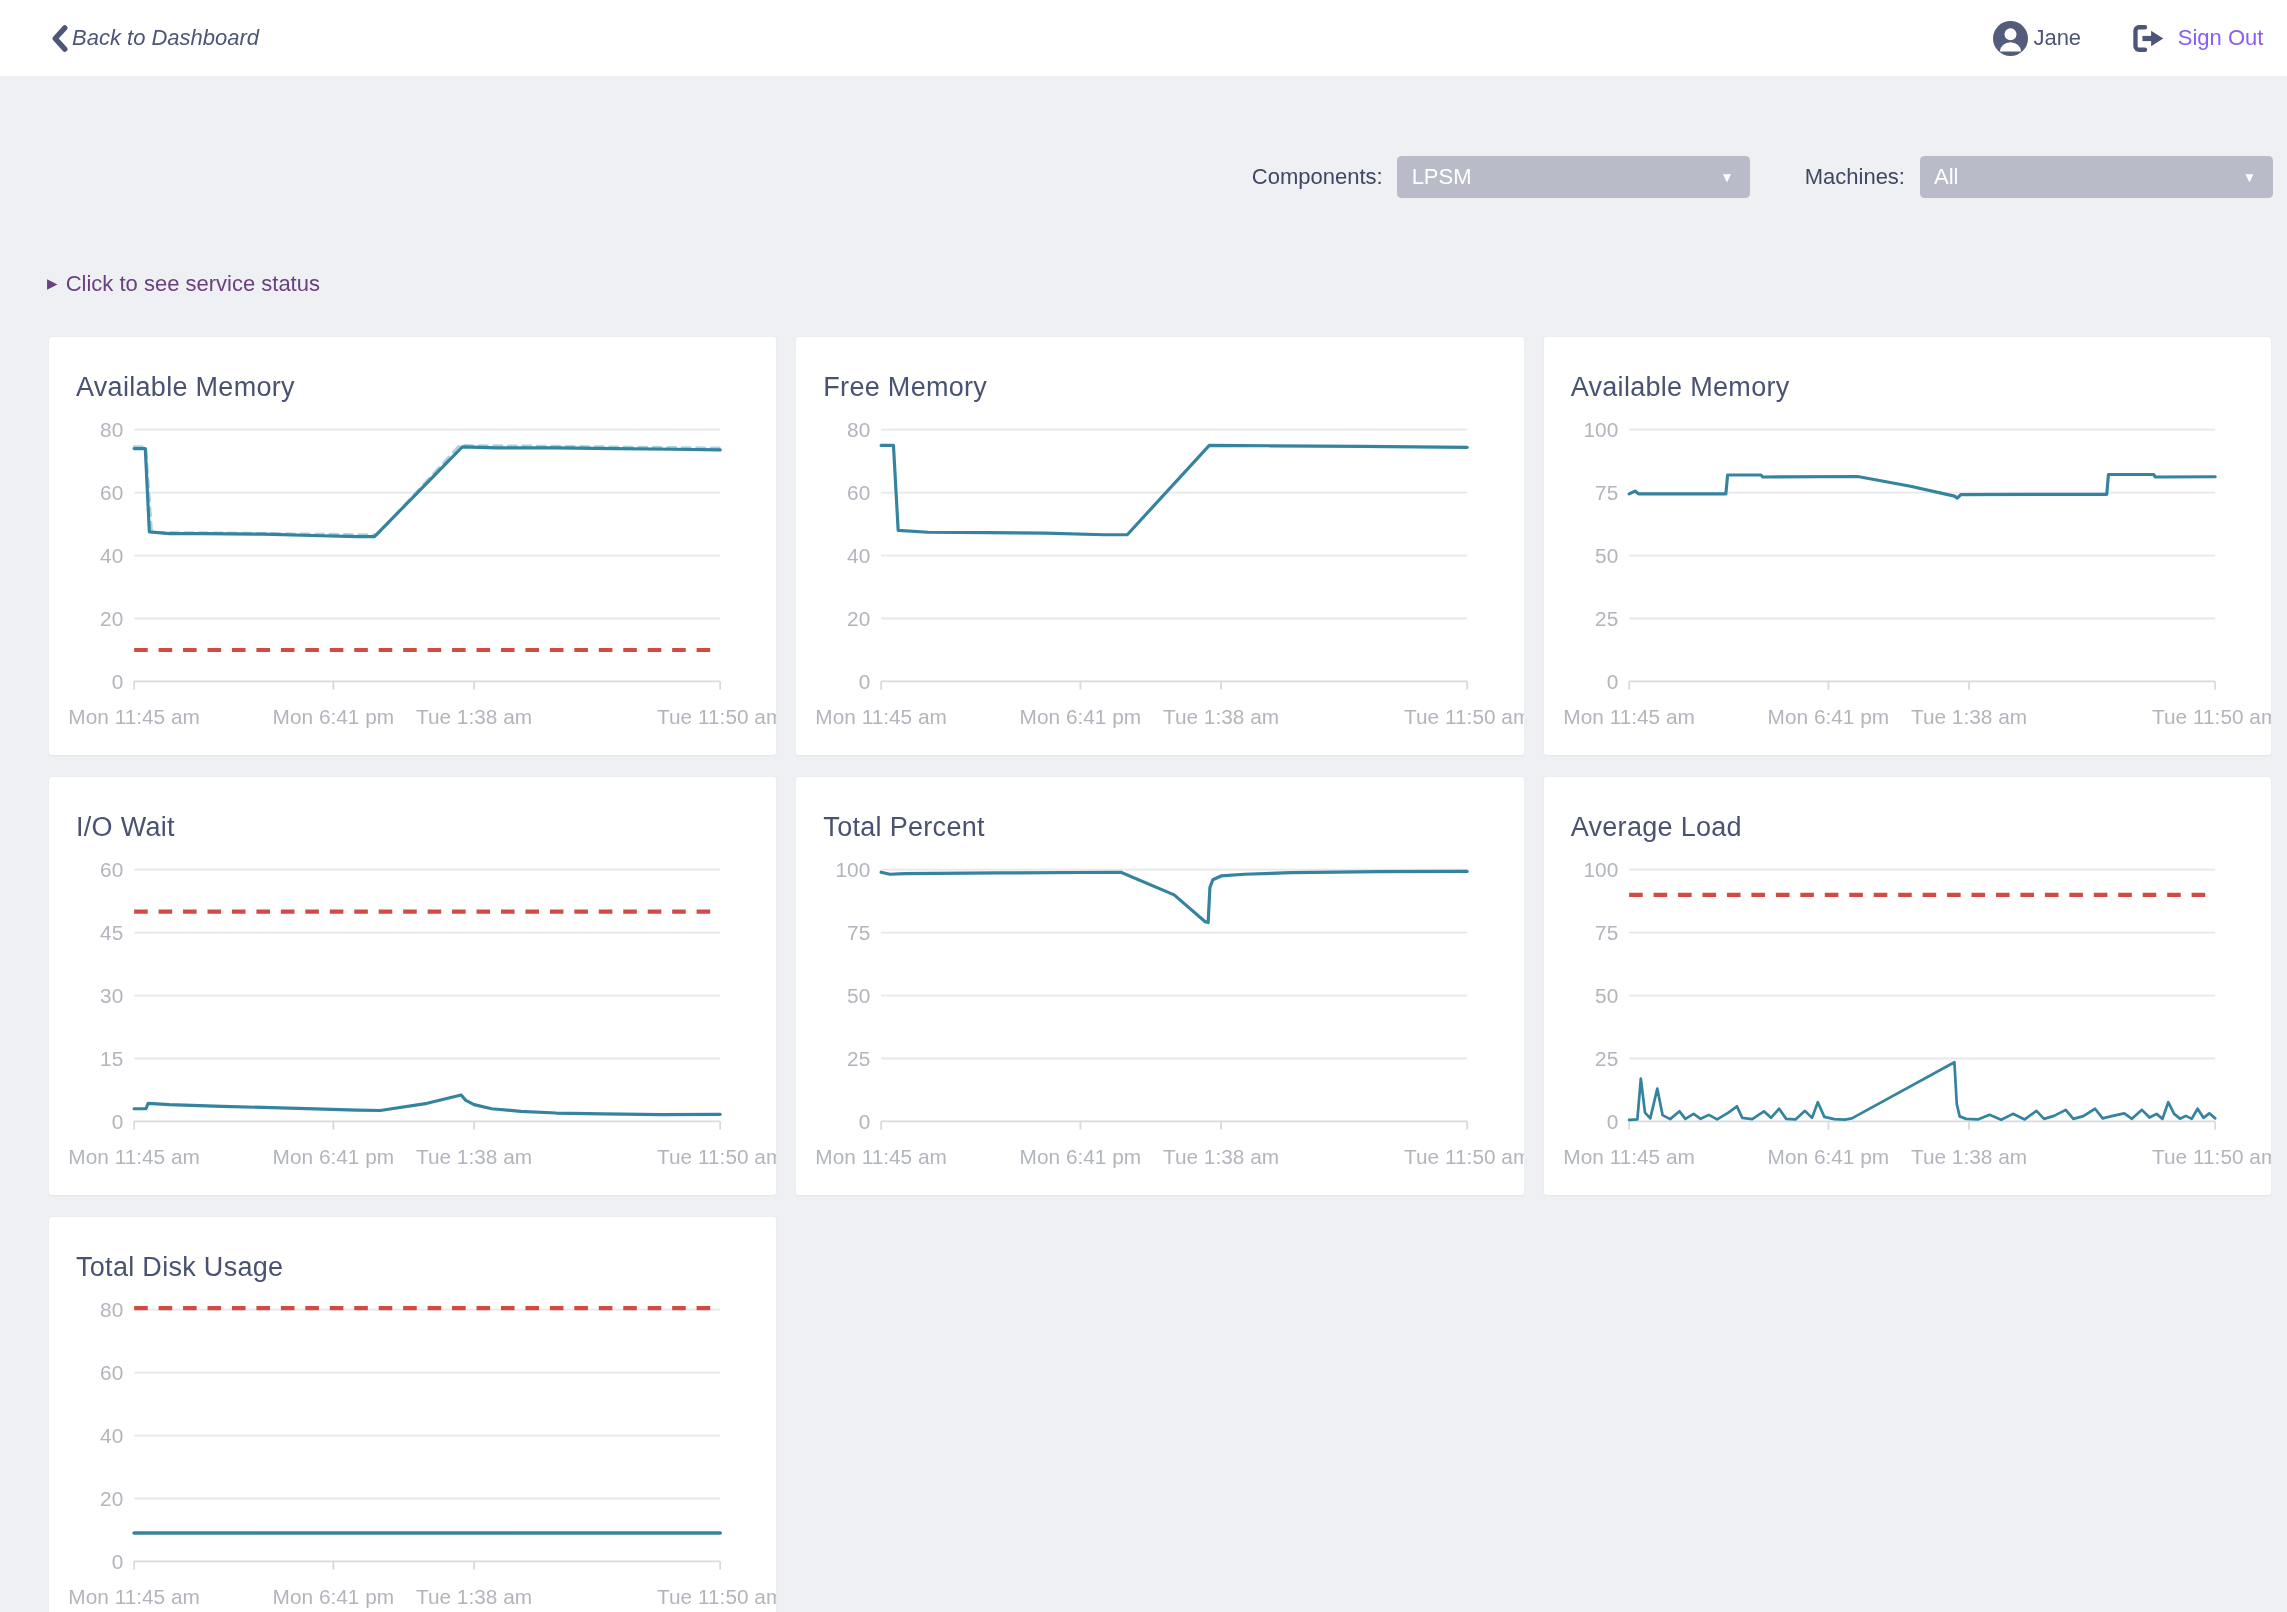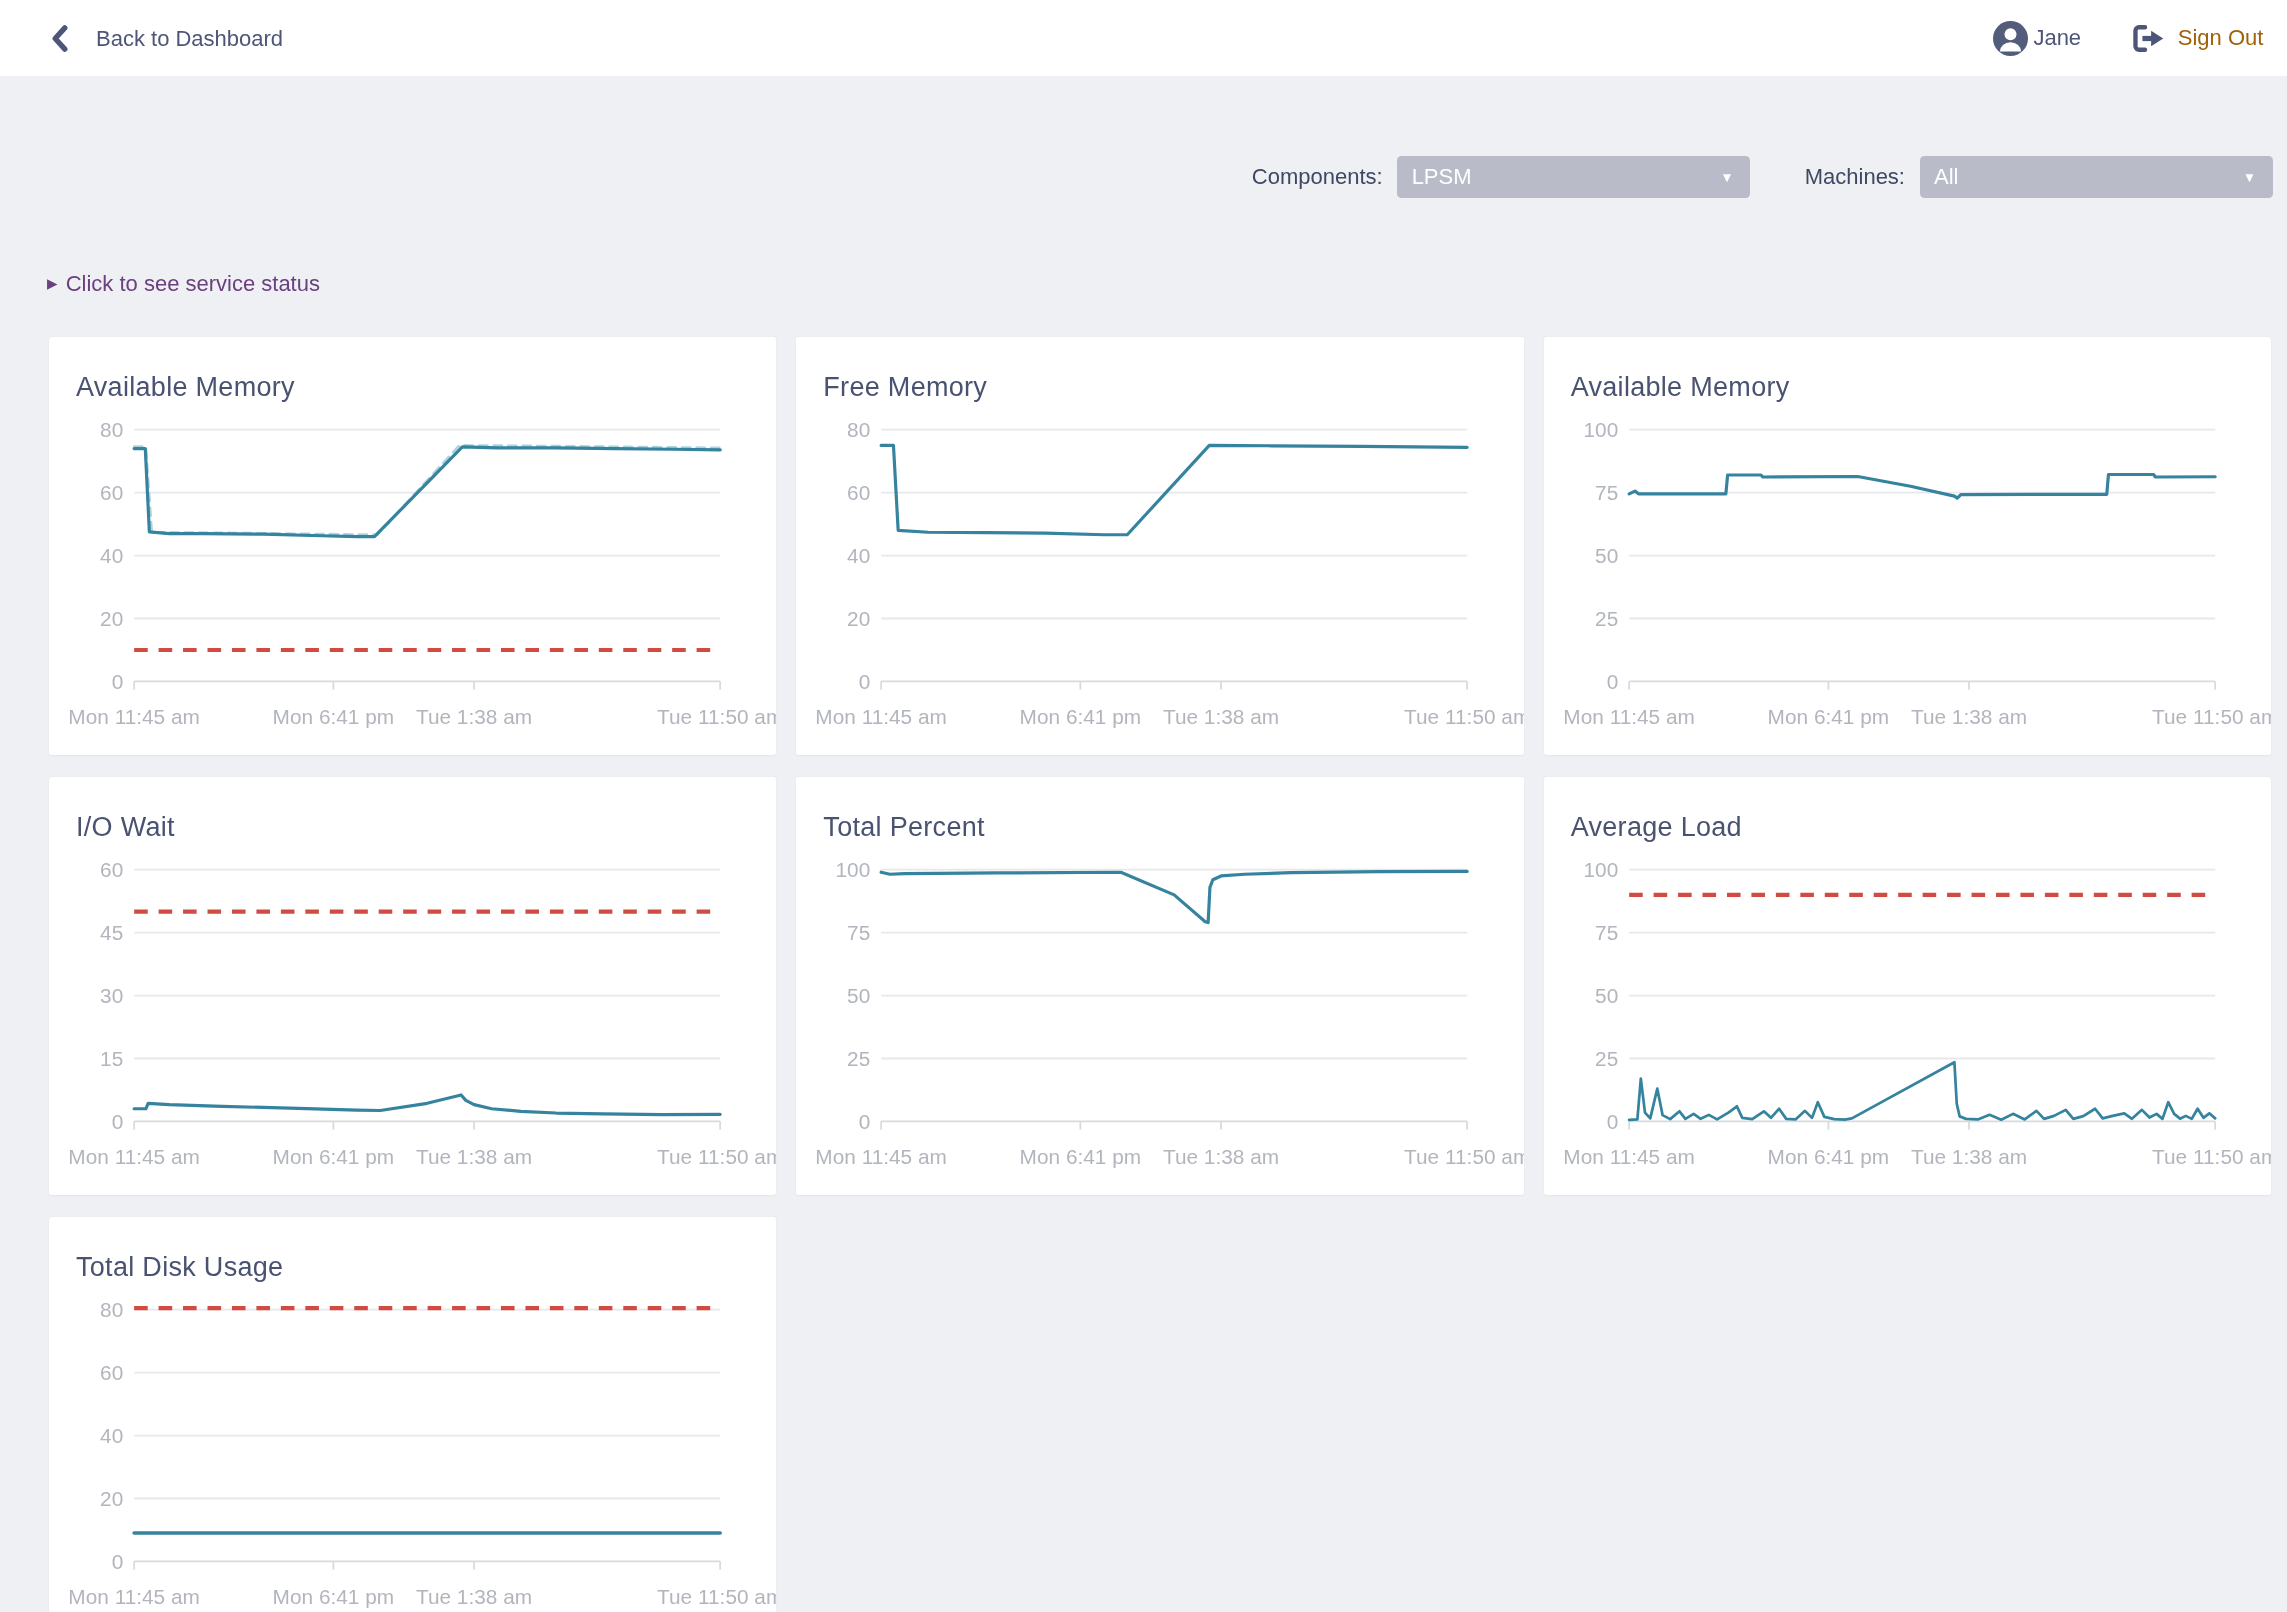--- a/index.html
+++ b/index.html
@@ -8,27 +8,27 @@
     background:#eef0f3;
     font-family:"Liberation Sans",sans-serif;
     -webkit-font-smoothing:antialiased;
   }
   
   .app-header{
     height:76px;background:#ffffff;
     display:flex;align-items:center;justify-content:space-between;
     padding:0 23.6px 0 49px;box-sizing:border-box;
   }
-  .back-btn{display:flex;align-items:flex-end;gap:25px;cursor:pointer;}
+  .back-btn{display:flex;align-items:center;gap:1px;cursor:pointer;font-style:italic;}
   .back-btn span{font-size:22px;color:#4d5678;font-weight:500;}
   .header-right{display:flex;align-items:center;}
   .user-chip{display:flex;align-items:center;gap:5px;}
   .user-chip span{font-size:22px;color:#4d5678;font-weight:500;}
   .signout-btn{display:flex;align-items:center;gap:12.7px;margin-left:51px;cursor:pointer;}
-  .signout-btn span{font-size:22px;color:#a16207;font-weight:500;}
+  .signout-btn span{font-size:22px;color:#8b5cf6;font-weight:500;}
   
   .controls{
     margin-top:80px;padding-right:14.5px;
     display:flex;align-items:center;justify-content:flex-end;gap:23.6px;
   }
   .ctrl-label{font-size:22px;color:#3f4763;font-weight:500;}
   .dropdown{
     width:353px;height:42px;background:#b9bcc8;border-radius:4.5px;
     display:flex;align-items:center;justify-content:space-between;
     padding:0 16.4px 0 14.5px;box-sizing:border-box;cursor:pointer;gap:20px;

